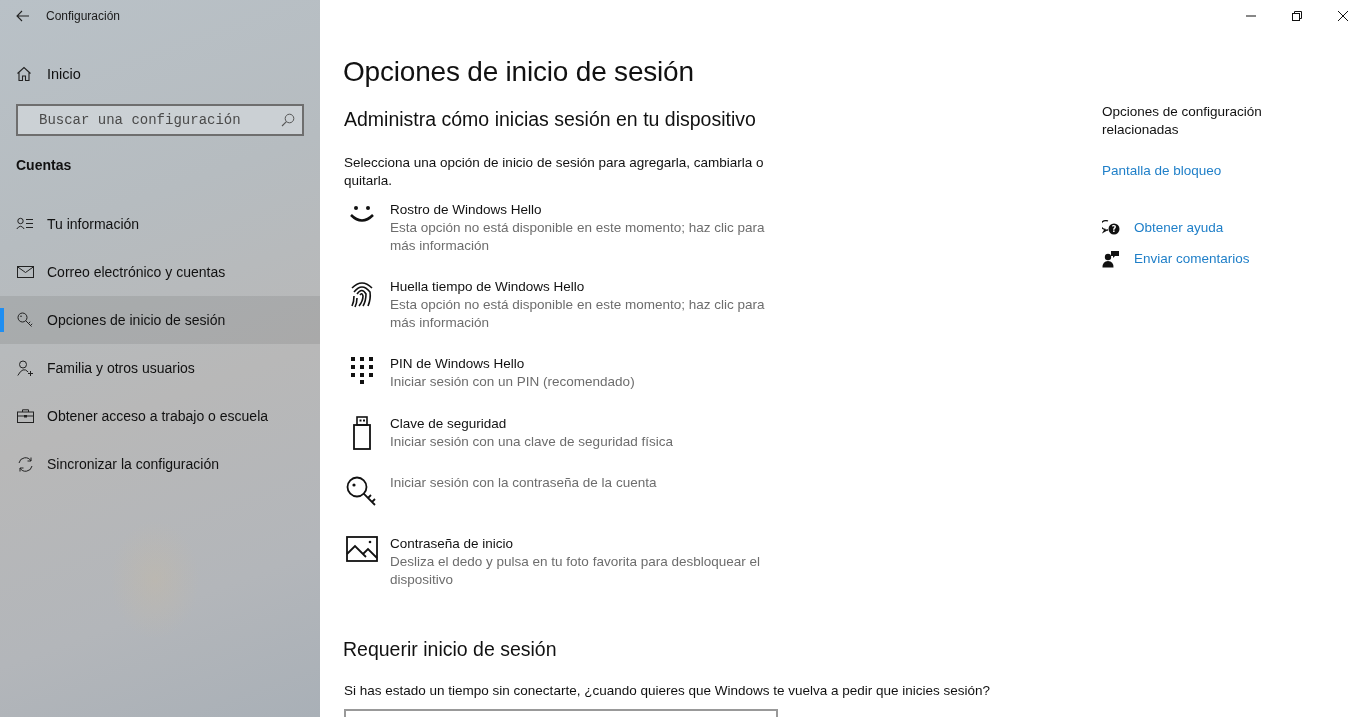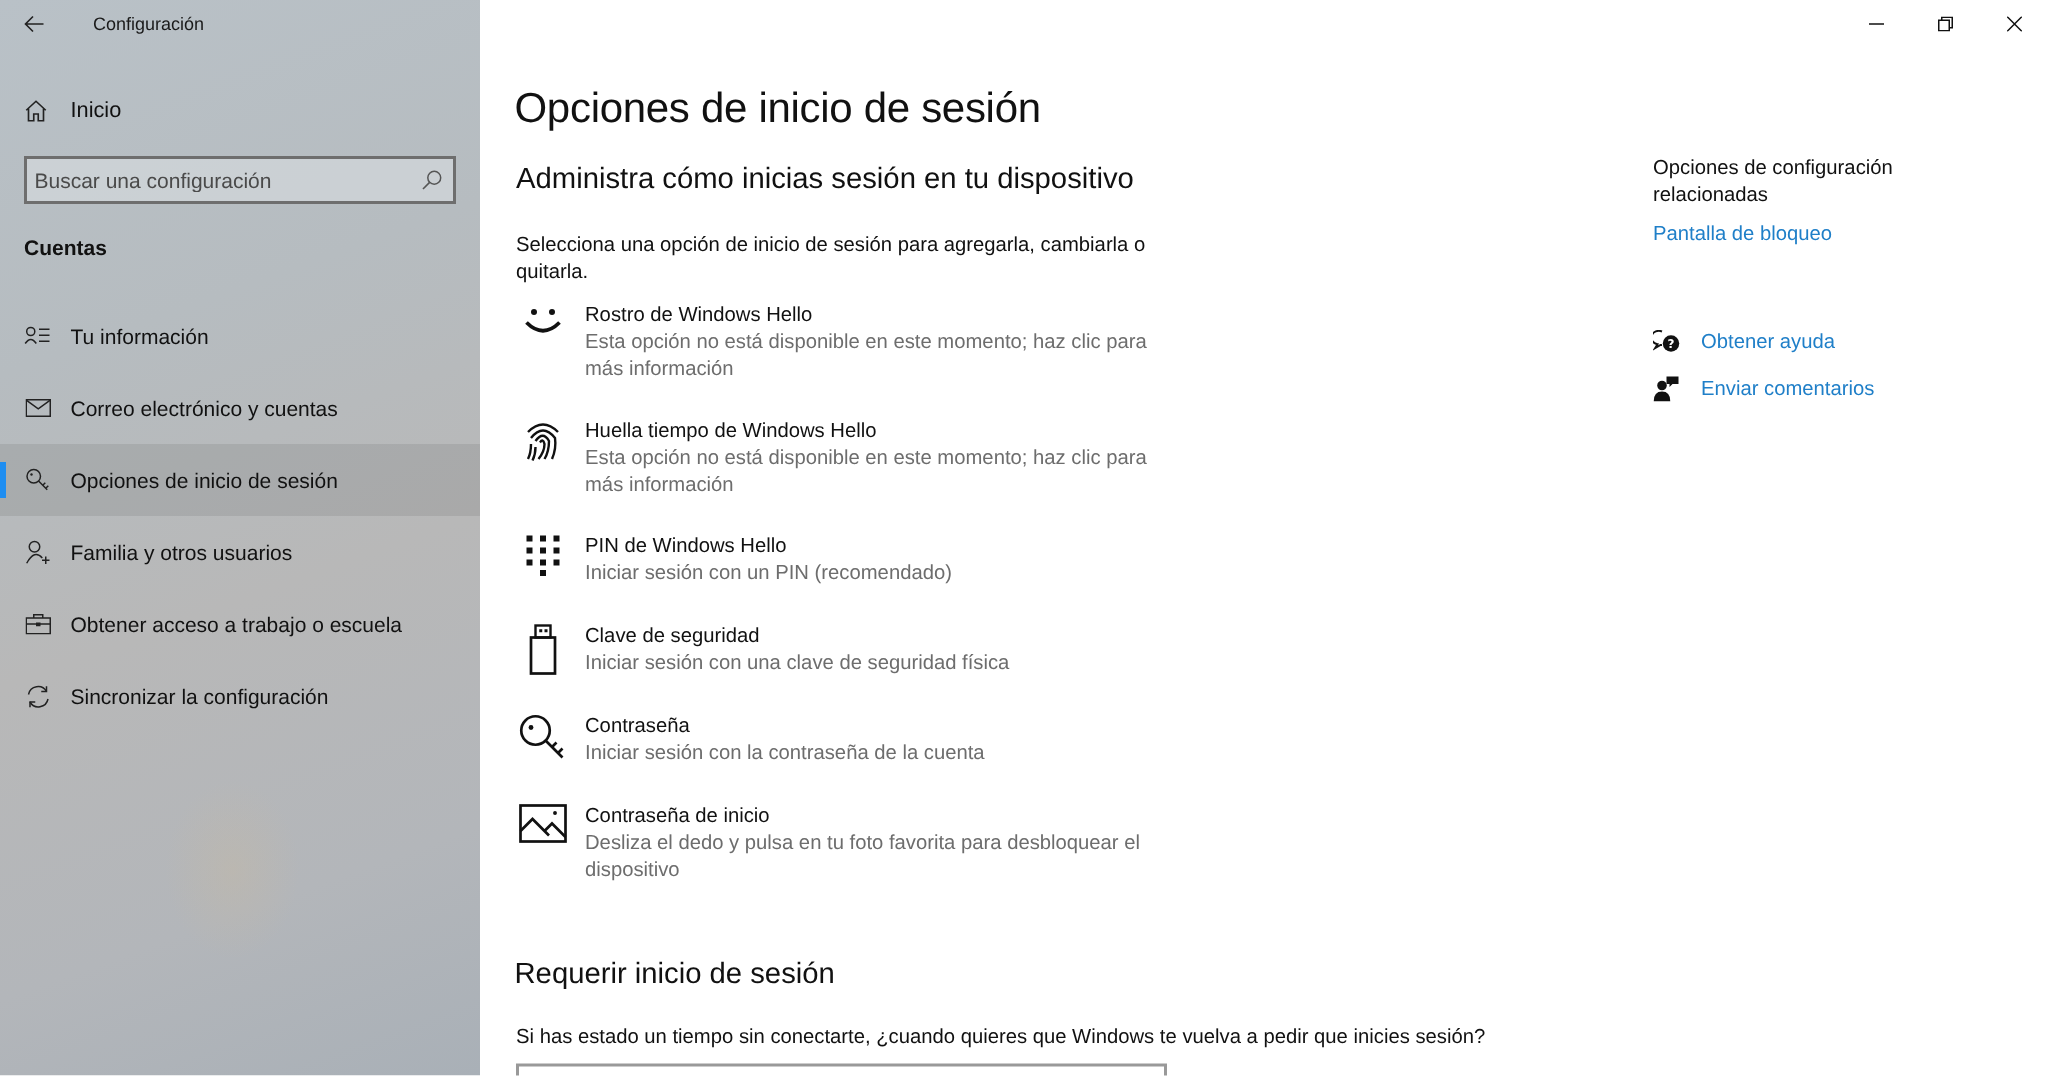--- a/index.html
+++ b/index.html
@@ -11,34 +11,34 @@
     position: absolute; left: 0; top: 0; width: 320px; height: 717px;
     background: linear-gradient(160deg, #b9c1c7 0%, #b6bcc0 30%, #b8b8b8 55%, #b3b6ba 80%, #a9b0b7 100%);
     overflow: hidden;
   }
   .sidebar::before {
     content: ""; position: absolute; left: 110px; top: 520px; width: 90px; height: 120px;
     background: radial-gradient(ellipse at center, rgba(200,185,160,0.35), rgba(0,0,0,0) 70%);
   }
   .titlebar { position: absolute; left: 0; top: 0; height: 32px; width: 320px; display: flex; align-items: center; }
   .back-btn { width: 46px; height: 32px; display: flex; align-items: center; justify-content: center; }
-  .app-title { font-size: 12px; color: #1a1a1a; margin-left: 16px; }
+  .app-title { font-size: 12px; color: #1a1a1a; }
 
   .home-item { position: absolute; left: 0; top: 56px; width: 320px; height: 36px; display: flex; align-items: center; }
   .home-item .icon { width: 18px; margin-left: 16px; display: flex; align-items: center; }
   .home-item .label { margin-left: 13px; font-size: 14.5px; color: #111; }
 
   .search-box {
     position: absolute; left: 16px; top: 104px; width: 288px; height: 32px;
     border: 2px solid #6e6e6e; background: rgba(220,224,227,0.55);
     display: flex; align-items: center;
   }
   .search-box input {
-    flex: 1; border: none; background: transparent; outline: none; padding-left: 5px;
-    font-family: Liberation Sans, sans-serif; font-size: 14px; color: #333;
+    flex: 1; border: none; background: transparent; outline: none; padding-left: 21px;
+    font-family: Liberation Mono, monospace; font-size: 14px; color: #333;
   }
   .search-box input::placeholder { color: #4a4a4a; }
   .search-box .icon { width: 28px; display: flex; justify-content: center; }
 
   .section-label { position: absolute; left: 16px; top: 157px; font-size: 14px; font-weight: bold; color: #111; }
 
   .nav { position: absolute; left: 0; top: 200px; width: 320px; }
   .nav-item { position: relative; height: 48px; display: flex; align-items: center; }
   .nav-item.active { background: rgba(120,120,120,0.22); }
   .nav-item.active::before { content: ""; position: absolute; left: 0; top: 12px; width: 4px; height: 24px; background: #1f8ef1; }
@@ -62,21 +62,21 @@
   .option .title { font-size: 13.5px; color: #111; line-height: 19px; }
   .option .desc { font-size: 13.5px; color: #6d6d6d; line-height: 18px; width: 400px; }
 
   .require-title { position: absolute; left: 23px; top: 638px; font-size: 19.5px; color: #111; }
   .require-q { position: absolute; left: 24px; top: 683px; font-size: 13.5px; color: #111; }
   .require-dropdown { position: absolute; left: 24px; top: 709px; width: 434px; height: 32px; border: 2px solid #999; background: #fff; }
 
   
   .related { position: absolute; left: 782px; top: 103px; width: 220px; }
   .related-title { font-size: 13.5px; color: #111; line-height: 18px; }
-  .related-link { display: block; margin-top: 9px; font-size: 13.5px; color: #1f7fc8; text-decoration: none; }
+  .related-link { display: block; margin-top: 24px; font-size: 13.5px; color: #1f7fc8; text-decoration: none; }
   .help-links { position: absolute; left: 782px; top: 212px; }
   .help-link { display: flex; align-items: center; height: 31px; cursor: pointer; }
   .help-link .icon { width: 18px; display: flex; justify-content: center; }
   .help-link .label { margin-left: 14px; font-size: 13.5px; color: #1f7fc8; }
 </style>
 </head>
 <body>
 
 <div class="sidebar">
   <div class="titlebar">
@@ -263,21 +263,20 @@
     </div>
     <div class="option" style="height:60px">
       <span class="icon">
         <svg width="32" height="32" viewBox="0 0 32 32">
             <circle cx="11" cy="11" r="9.5" stroke="#111" stroke-width="1.8" fill="none"></circle>
             <circle cx="8" cy="9" r="1.6" fill="#111"></circle>
             <path d="M17.7 17.7 L29 29 M22 22 L25 19 M26 26 L29 23" stroke="#111" stroke-width="1.8" fill="none"></path>
           </svg>
       </span>
       <div class="text">
-        <div class="title">Contraseña</div>
         <div class="desc">Iniciar sesión con la contraseña de la cuenta</div>
       </div>
     </div>
     <div class="option" style="height:77px">
       <span class="icon">
         <svg width="32" height="26" viewBox="0 0 32 26">
             <rect x="1" y="1" width="30" height="24" stroke="#111" stroke-width="1.8" fill="none"></rect>
             <path d="M1 18 L9 10 L20 21 M17 18 L22 13 L31 22" stroke="#111" stroke-width="1.8" fill="none"></path>
             <circle cx="24" cy="6" r="1.3" fill="#111"></circle>
           </svg>

